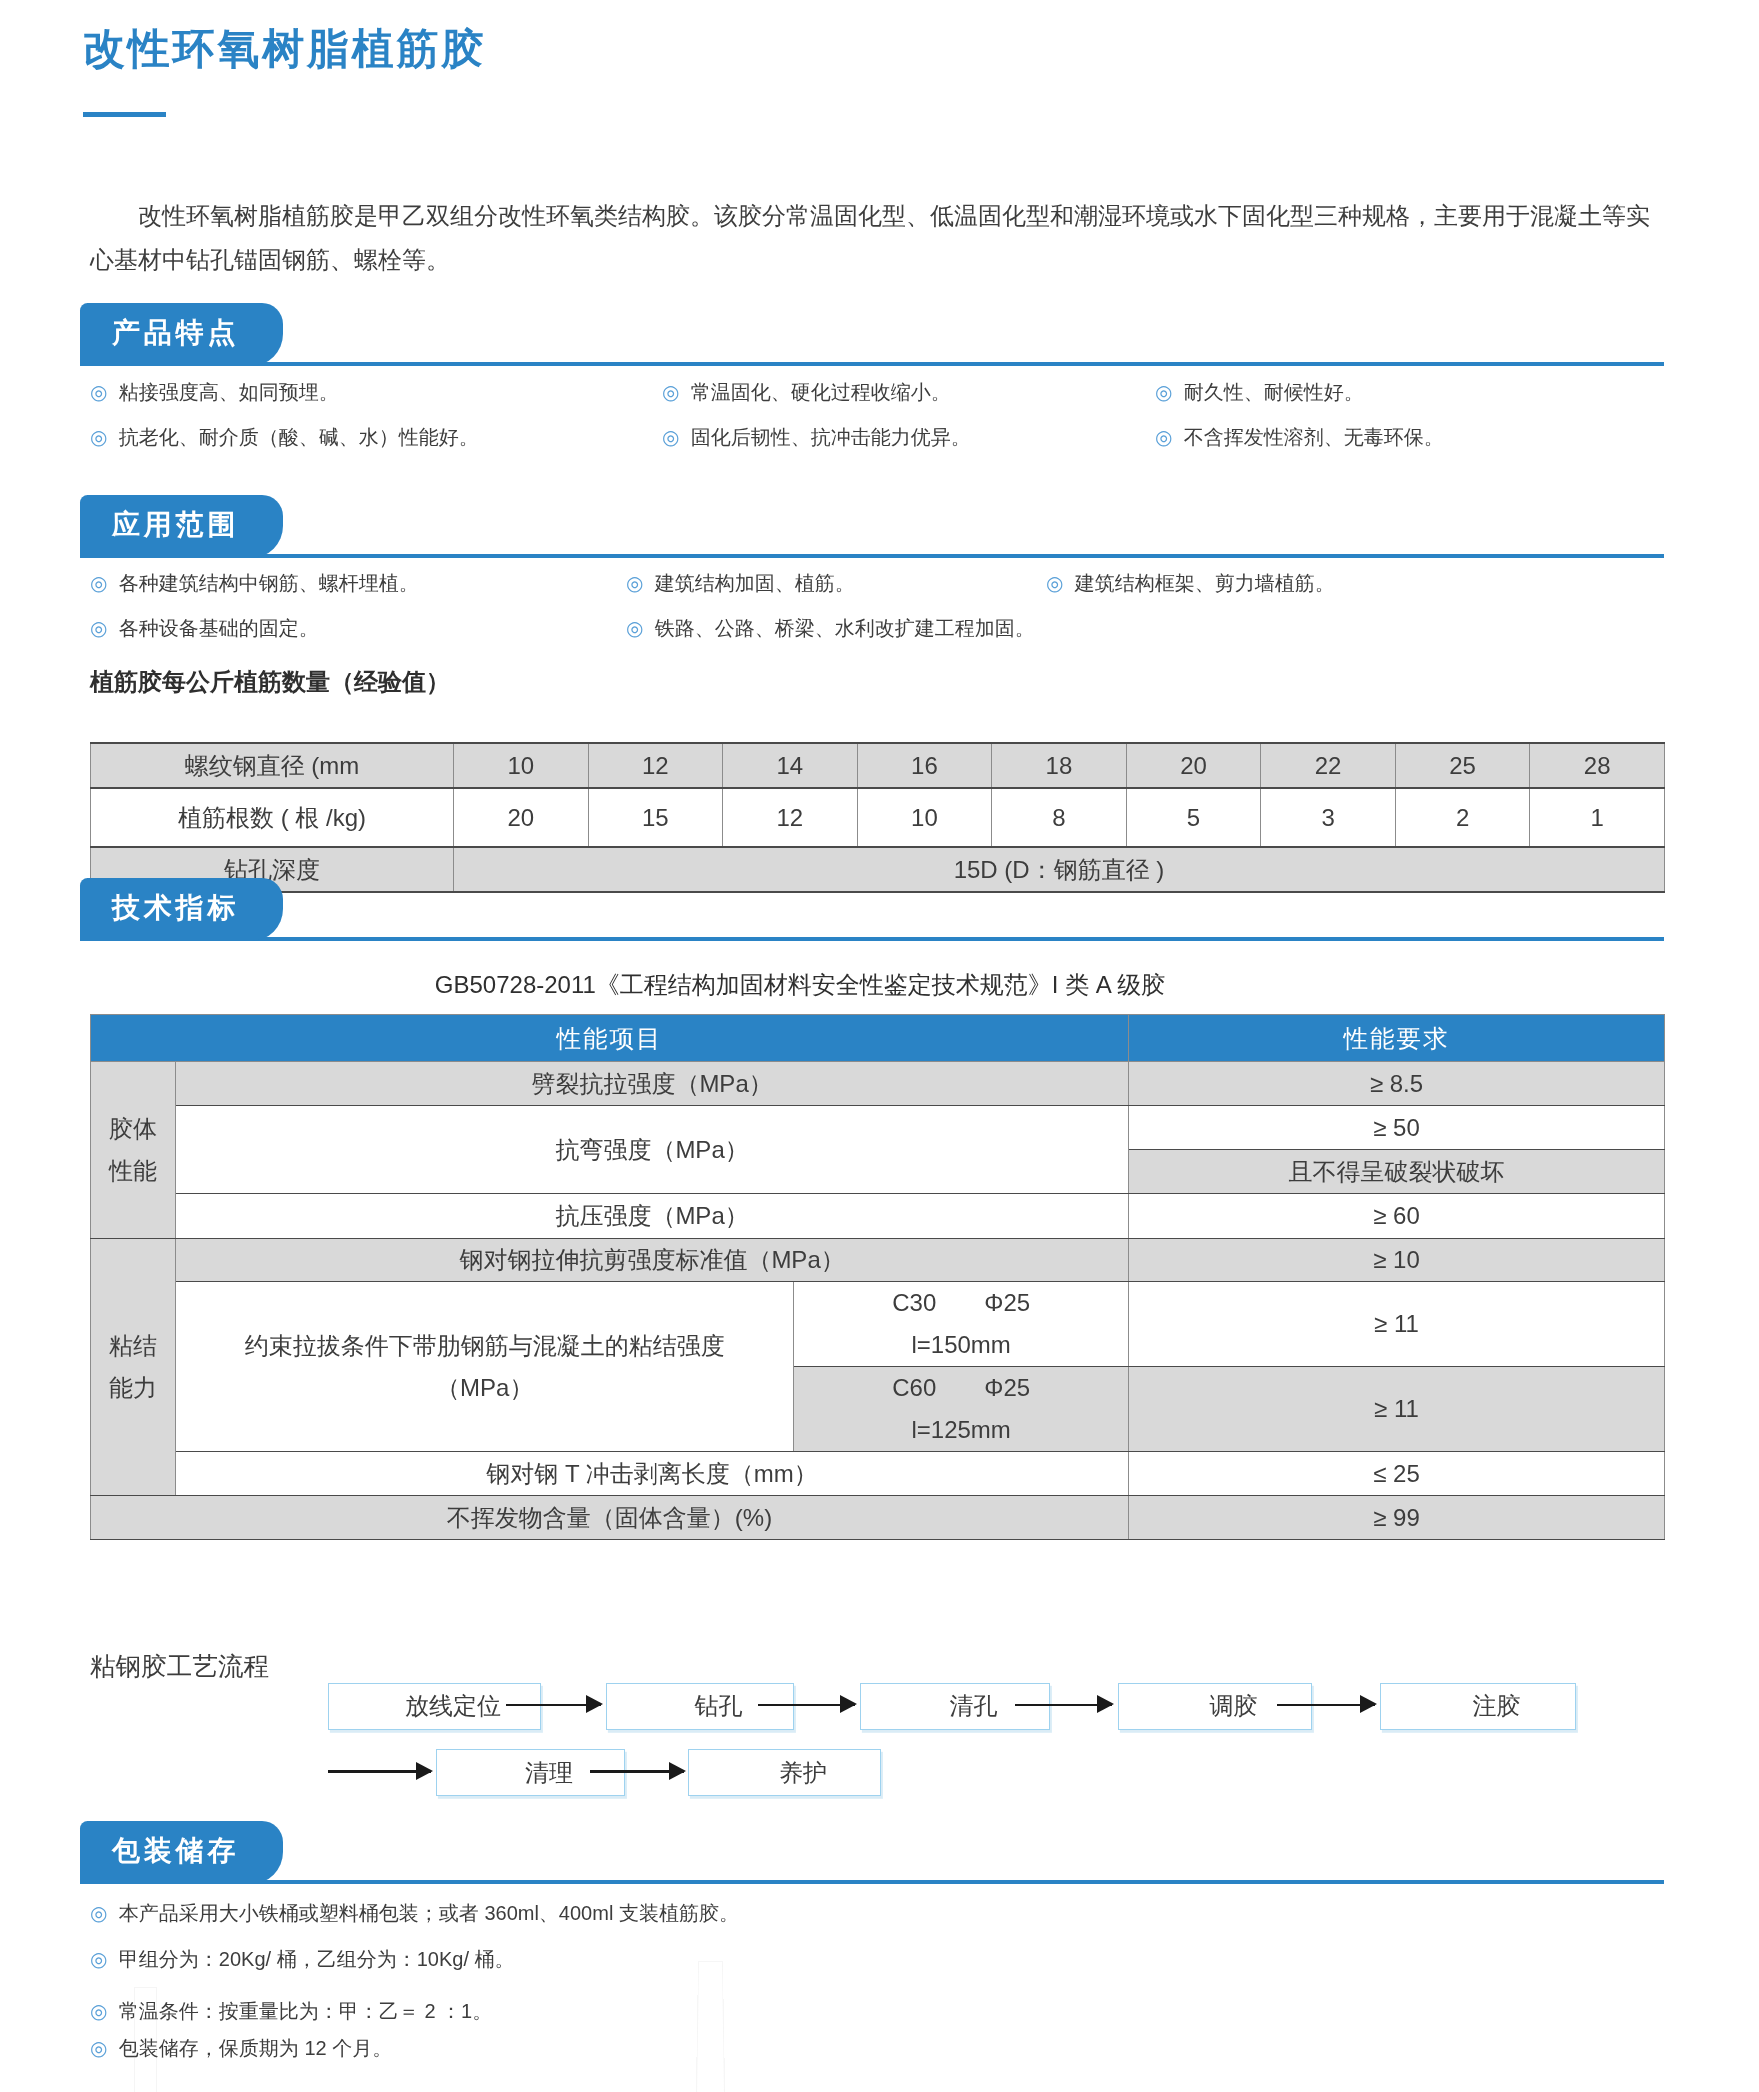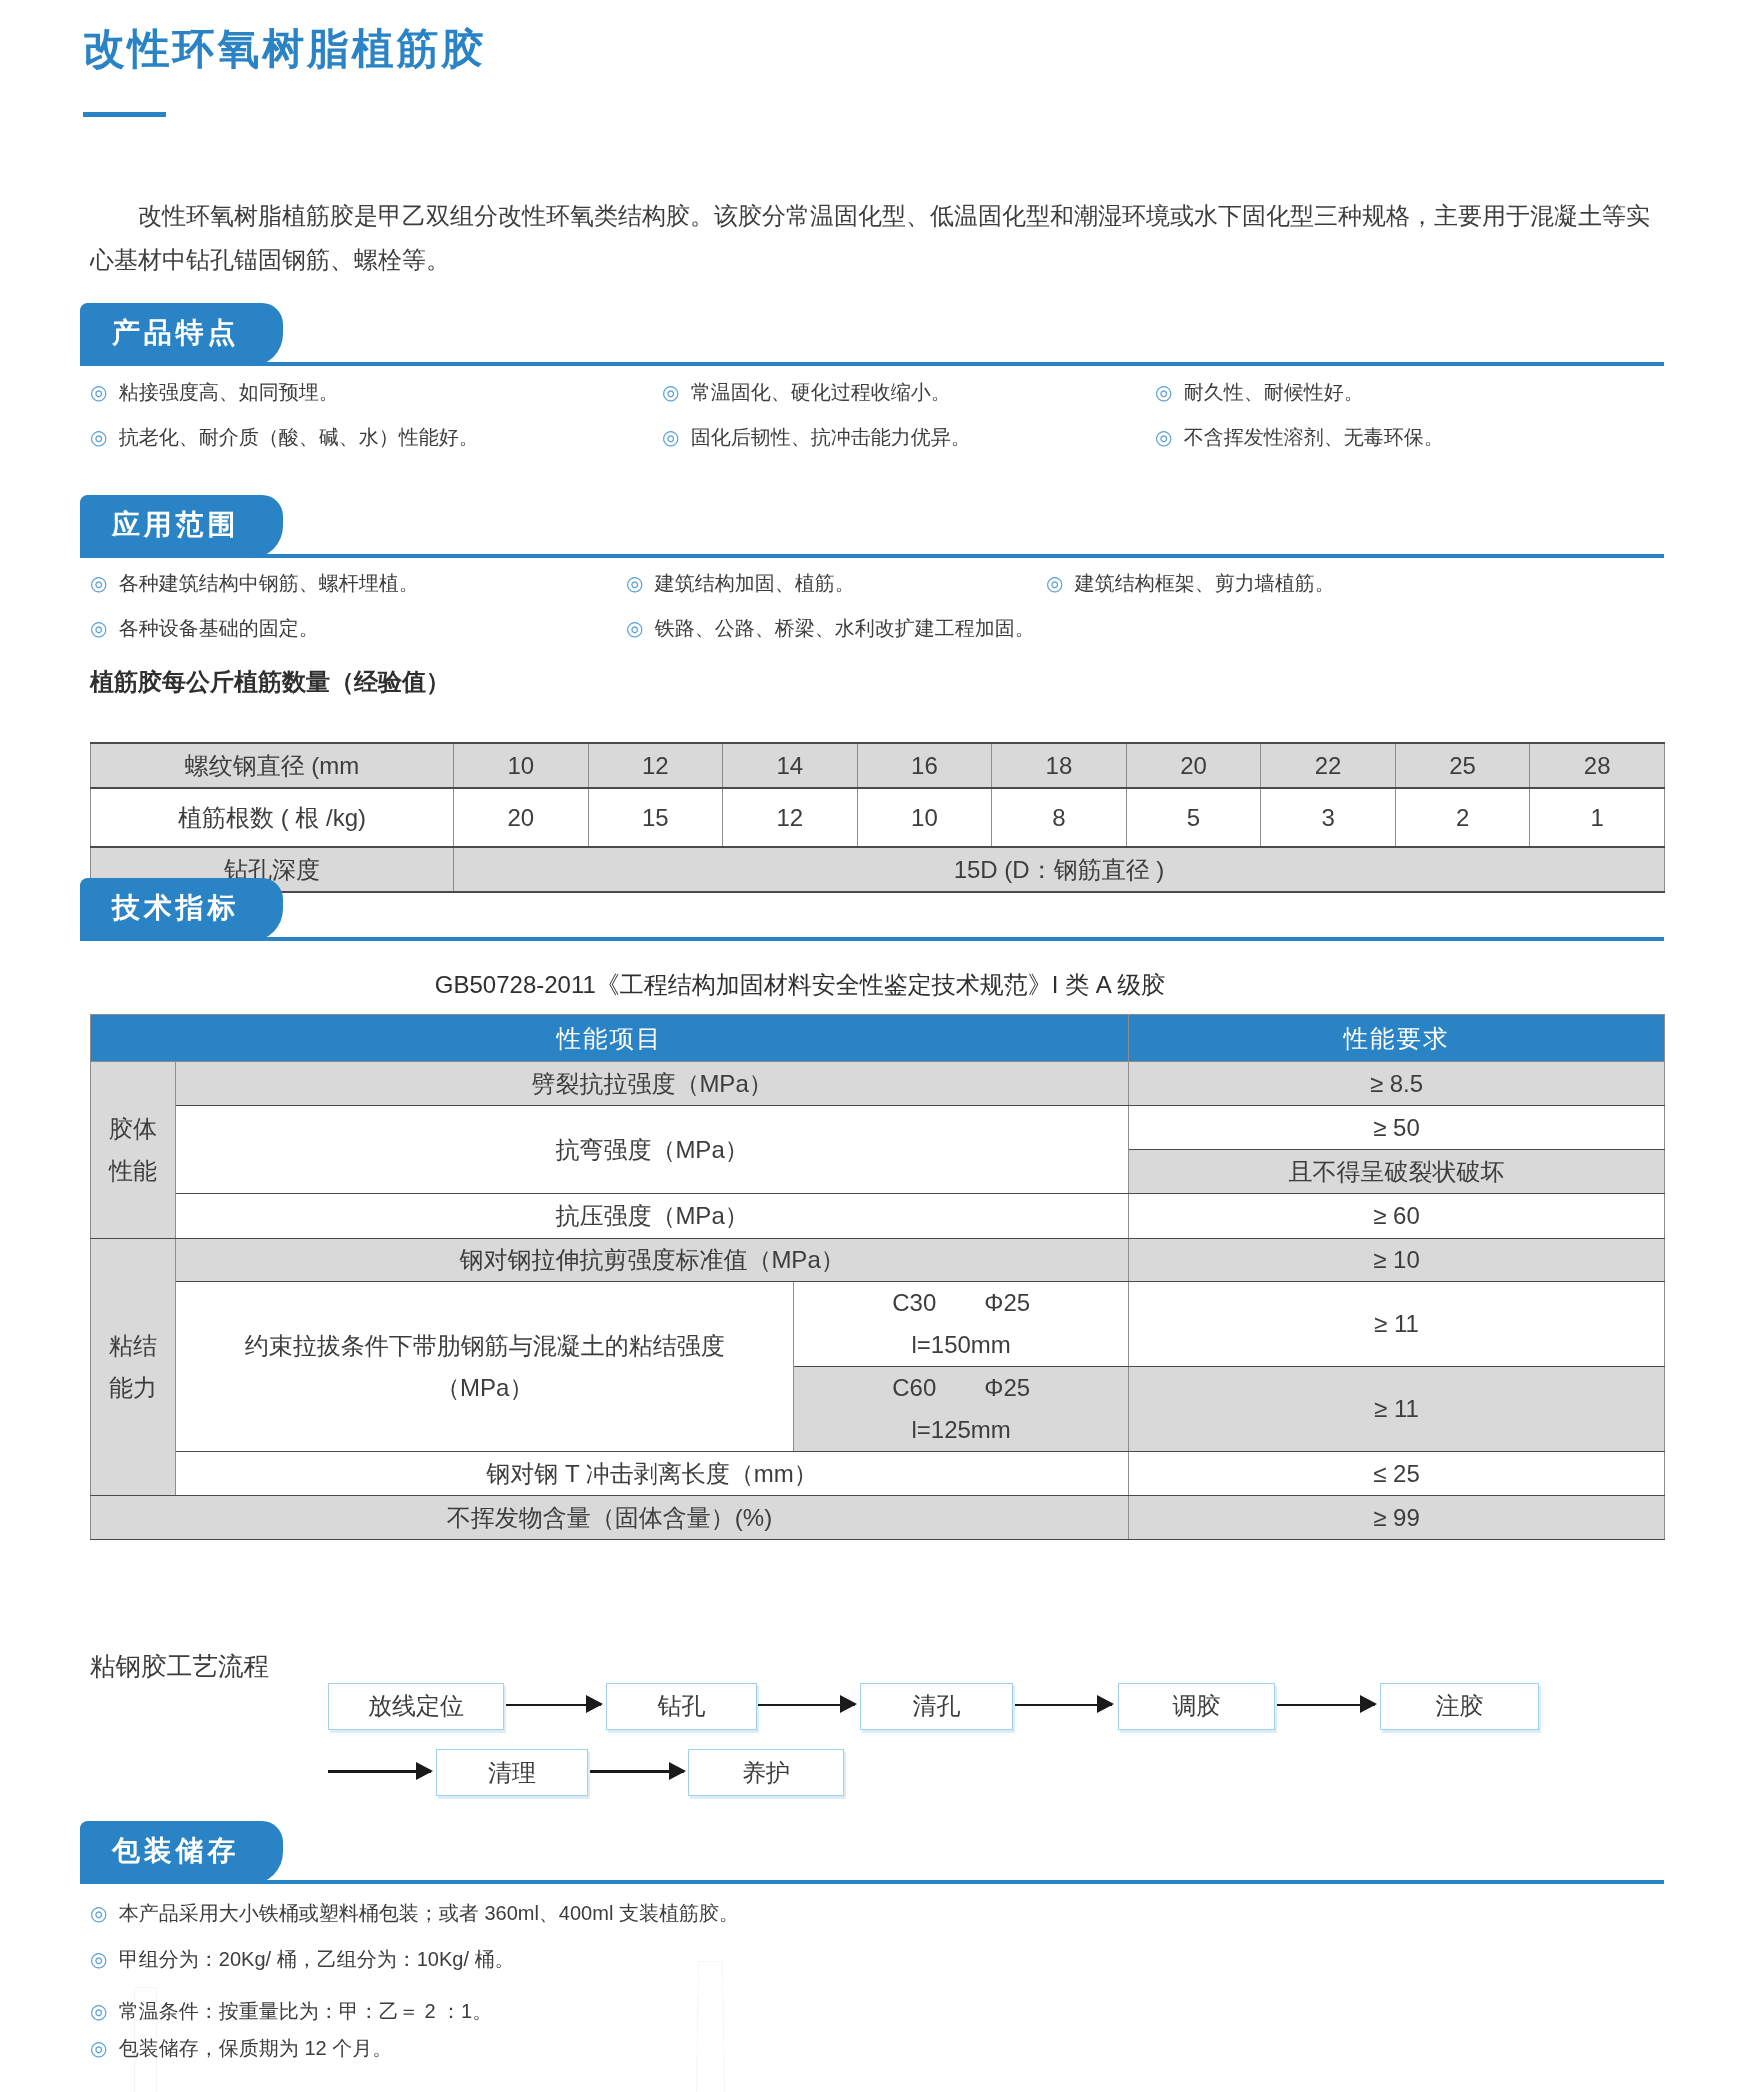--- a/index.html
+++ b/index.html
@@ -61,20 +61,21 @@
   }
   .preline { white-space:pre-line; line-height:1.75; }
 
   
   .flow-subtitle { position:absolute; left:90px; top:1649px; font-size:25.6px; color:#3d3d3d; }
   .flow { position:absolute; left:0; top:1677px; width:1759px; height:132px; }
   .fbox {
     position:absolute; height:45px; border:1.9px solid #9ed2ef; background:#fff;
     display:flex; align-items:center; justify-content:center; font-size:24px;
     box-shadow:1.9px 2.8px 0 rgba(150,200,230,.35);
+    padding-left:37px;
   }
   .frow1 { top:5.7px; } .frow2 { top:72px; }
   .farrow { position:absolute; height:2.8px; background:#1a1a1a; }
   .farrow::after {
     content:""; position:absolute; right:-1.9px; top:-8.5px; width:0; height:0;
     border-left:17px solid #1a1a1a; border-top:9.5px solid transparent; border-bottom:9.5px solid transparent;
   }
   .arow1 { top:26.5px; } .arow2 { top:93px; }
 
   

